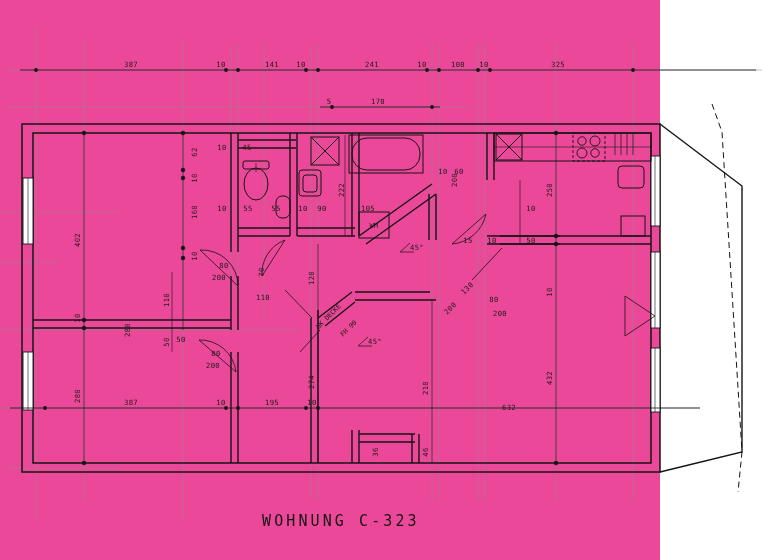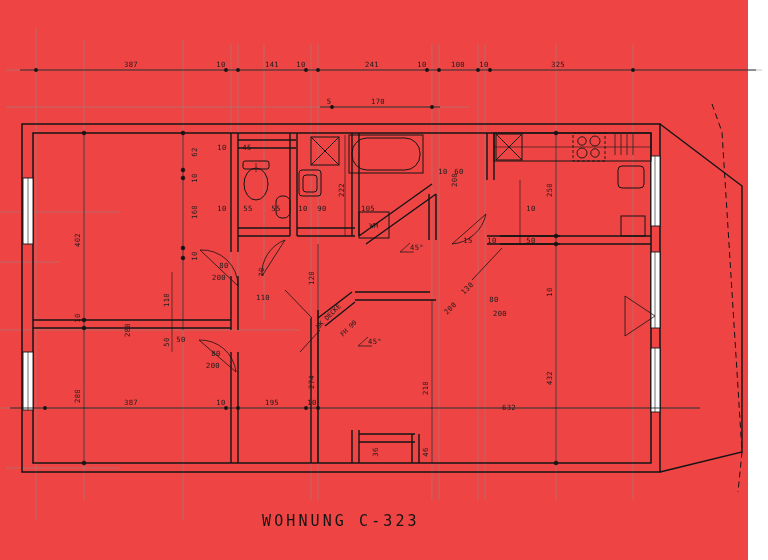--- a/index.html
+++ b/index.html
@@ -1,18 +1,18 @@
 <!DOCTYPE html>
 <html><head>
 <meta charset="utf-8">
 <style>
   html,body{margin:0;padding:0;background:#ffffff;}
   body{width:768px;height:560px;overflow:hidden;
        font-family:"DejaVu Sans Mono","Liberation Mono",monospace;}
-  #stage{position:relative;width:748px;height:560px;background:#ef4444;}
+  #stage{position:relative;width:660px;height:560px;background:#ec4899;}
   svg{display:block;}
   .lbl{font-family:"DejaVu Sans Mono","Liberation Mono",monospace;
        font-size:7.2px;fill:#1b1b1b;letter-spacing:.3px;}
   .lbl-v{font-family:"DejaVu Sans Mono","Liberation Mono",monospace;
          font-size:7.2px;fill:#1b1b1b;letter-spacing:.3px;}
   .title{font-family:"DejaVu Sans Mono","Liberation Mono",monospace;
          font-size:15px;fill:#141414;letter-spacing:3.1px;}
   .fix{font-family:"DejaVu Sans Mono","Liberation Mono",monospace;
        font-size:7px;fill:#1b1b1b;letter-spacing:.4px;}
   .ann{font-family:"DejaVu Sans Mono","Liberation Mono",monospace;

